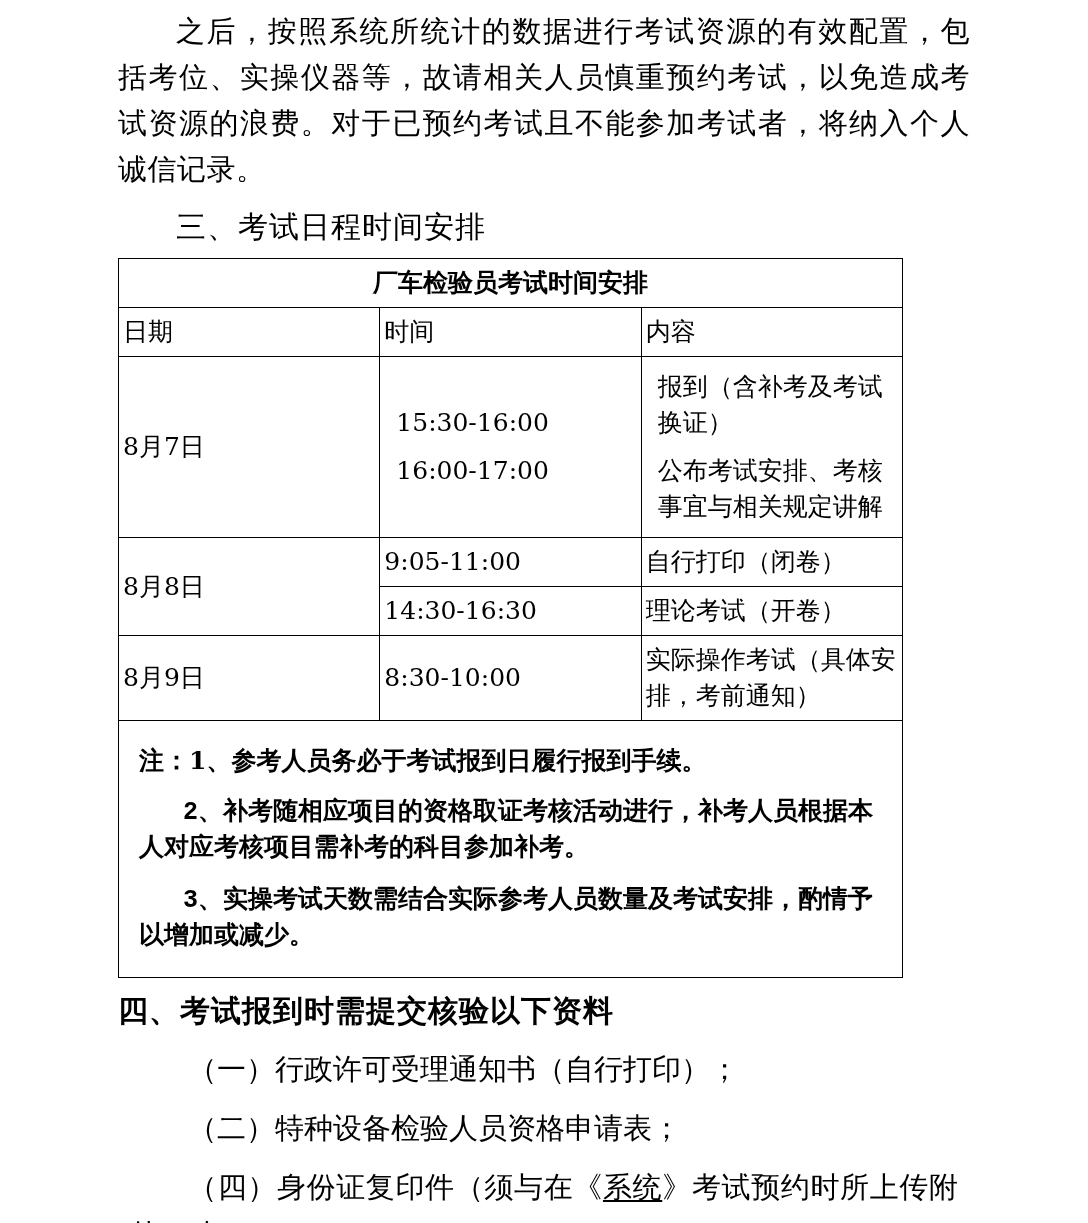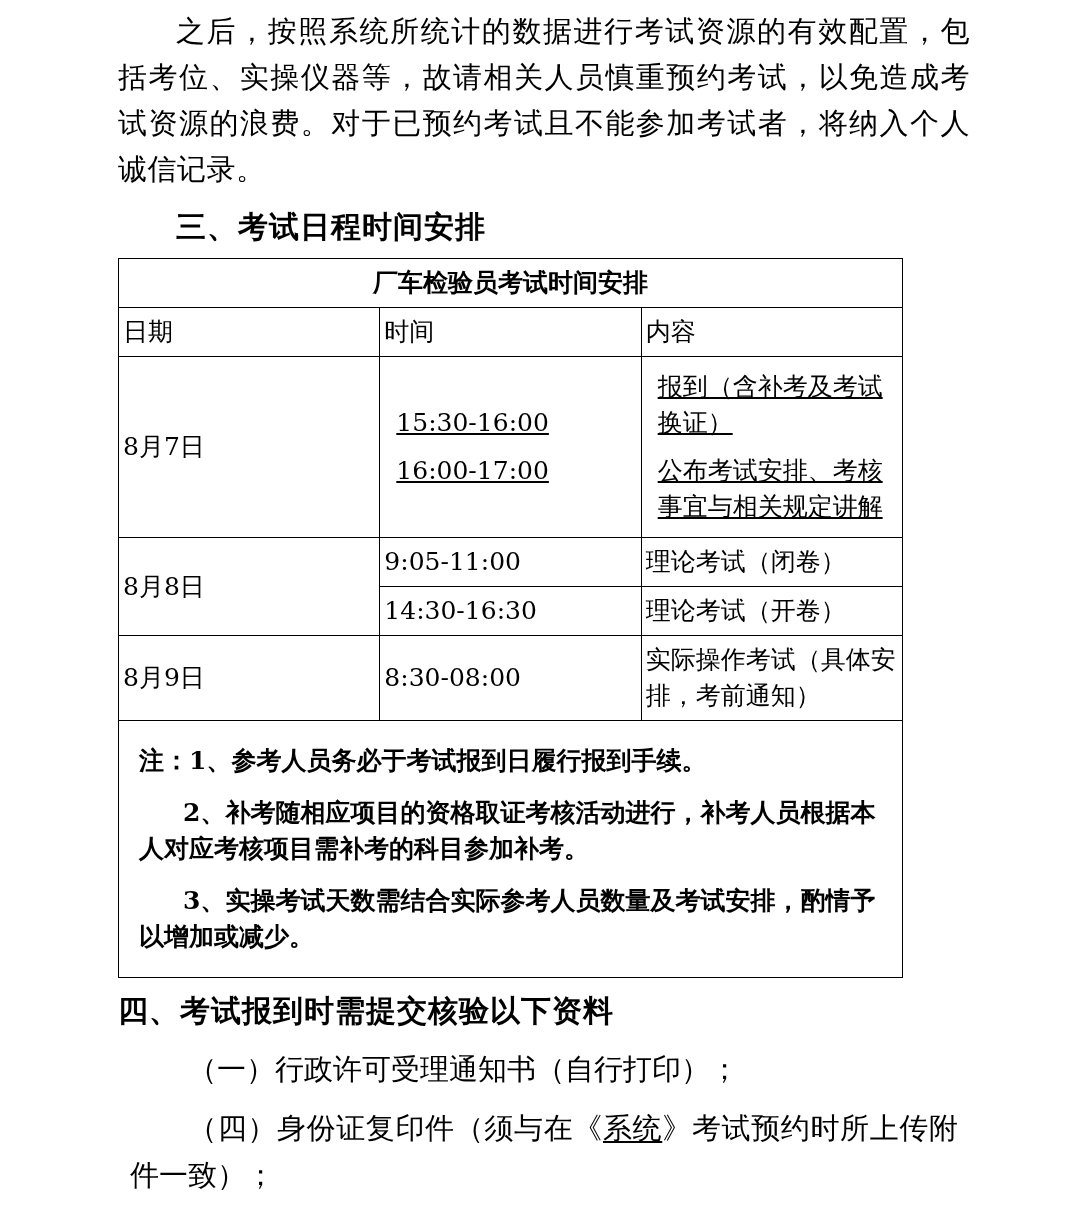--- a/index.html
+++ b/index.html
@@ -25,21 +25,21 @@
     font-size: 29px;
     line-height: 46px;
     text-align: justify;
     text-justify: inter-ideograph;
     letter-spacing: 0.5px;
     margin: 0;
   }
   .indent2 { text-indent: 58px; }
   .heading {
     font-size: 30px;
-    font-weight: bold;
+    font-weight: normal;
     line-height: 46px;
     margin: 12px 0 8px 0;
     text-indent: 58px;
     letter-spacing: 1px;
   }
   .heading4 {
     font-size: 30px;
     font-weight: bold;
     line-height: 46px;
     margin: 10px 0 12px 0;
@@ -63,38 +63,37 @@
     text-align: center;
     font-weight: bold;
     font-size: 26px;
     padding: 10px 0;
   }
   td.col-date { width: 188px; }
   td.col-time { width: 167px; }
   td.col-content { width: 430px; margin-left: 17px; }
   td.stack {
     padding: 0;
-    text-decoration: underline;
   }
   .stackrow {
     padding: 6px 12px;
     font-size: 25px;
     line-height: 36px;
   }
   .stackrow + .stackrow {
     border-top: none;
   }
   td.notes {
     font-weight: bold;
     font-size: 24px;
     line-height: 38px;
     padding: 6px 12px 10px 12px;
   }
   .notes p { margin: 16px; }
-  .notes p.ind { text-indent: 44px; }
+  .notes p.ind { text-indent: 44px; font-family: Liberation Mono, monospace; }
   .listpara {
     font-size: 29px;
     line-height: 47px;
     text-indent: 58px;
     margin: 12px;
     text-align: justify;
     text-justify: inter-ideograph;
   }
   u { text-decoration: underline; text-underline-offset: 3px; }
 </style>
@@ -126,41 +125,42 @@
         </td>
         <td class="col-content stack">
           <div class="stackrow">报到（含补考及考试换证）</div>
           <div class="stackrow">公布考试安排、考核事宜与相关规定讲解</div>
         </td>
       </tr>
 
       <tr>
         <td class="col-date" rowspan="2">8月8日</td>
         <td class="col-time">9:05-11:00</td>
-        <td class="col-content">理论考试（闭卷）</td>
+        <td class="col-content">自行打印（闭卷）</td>
       </tr>
       <tr>
         <td class="col-time">14:30-16:30</td>
         <td class="col-content">理论考试（开卷）</td>
       </tr>
 
       <tr>
         <td class="col-date">8月9日</td>
-        <td class="col-time">8:30-08:00</td>
+        <td class="col-time">8:30-10:00</td>
         <td class="col-content">实际操作考试（具体安排，考前通知）</td>
       </tr>
 
       <tr>
         <td class="notes" colspan="3">
           <p>注：1、参考人员务必于考试报到日履行报到手续。</p>
           <p class="ind">2、补考随相应项目的资格取证考核活动进行，补考人员根据本人对应考核项目需补考的科目参加补考。</p>
           <p class="ind">3、实操考试天数需结合实际参考人员数量及考试安排，酌情予以增加或减少。</p>
         </td>
       </tr>
     </tbody>
   </table>
 
   <h2 class="heading4">四、考试报到时需提交核验以下资料</h2>
 
   <p class="listpara">（一）行政许可受理通知书（自行打印）；</p>
+  <p class="listpara">（二）特种设备检验人员资格申请表；</p>
   <p class="listpara"><span>（四）身份证复印件（须与在《</span><u>系统</u><span>》考试预约时所上传附件一致）；</span></p>
 
 </div>
 
 </body></html>

